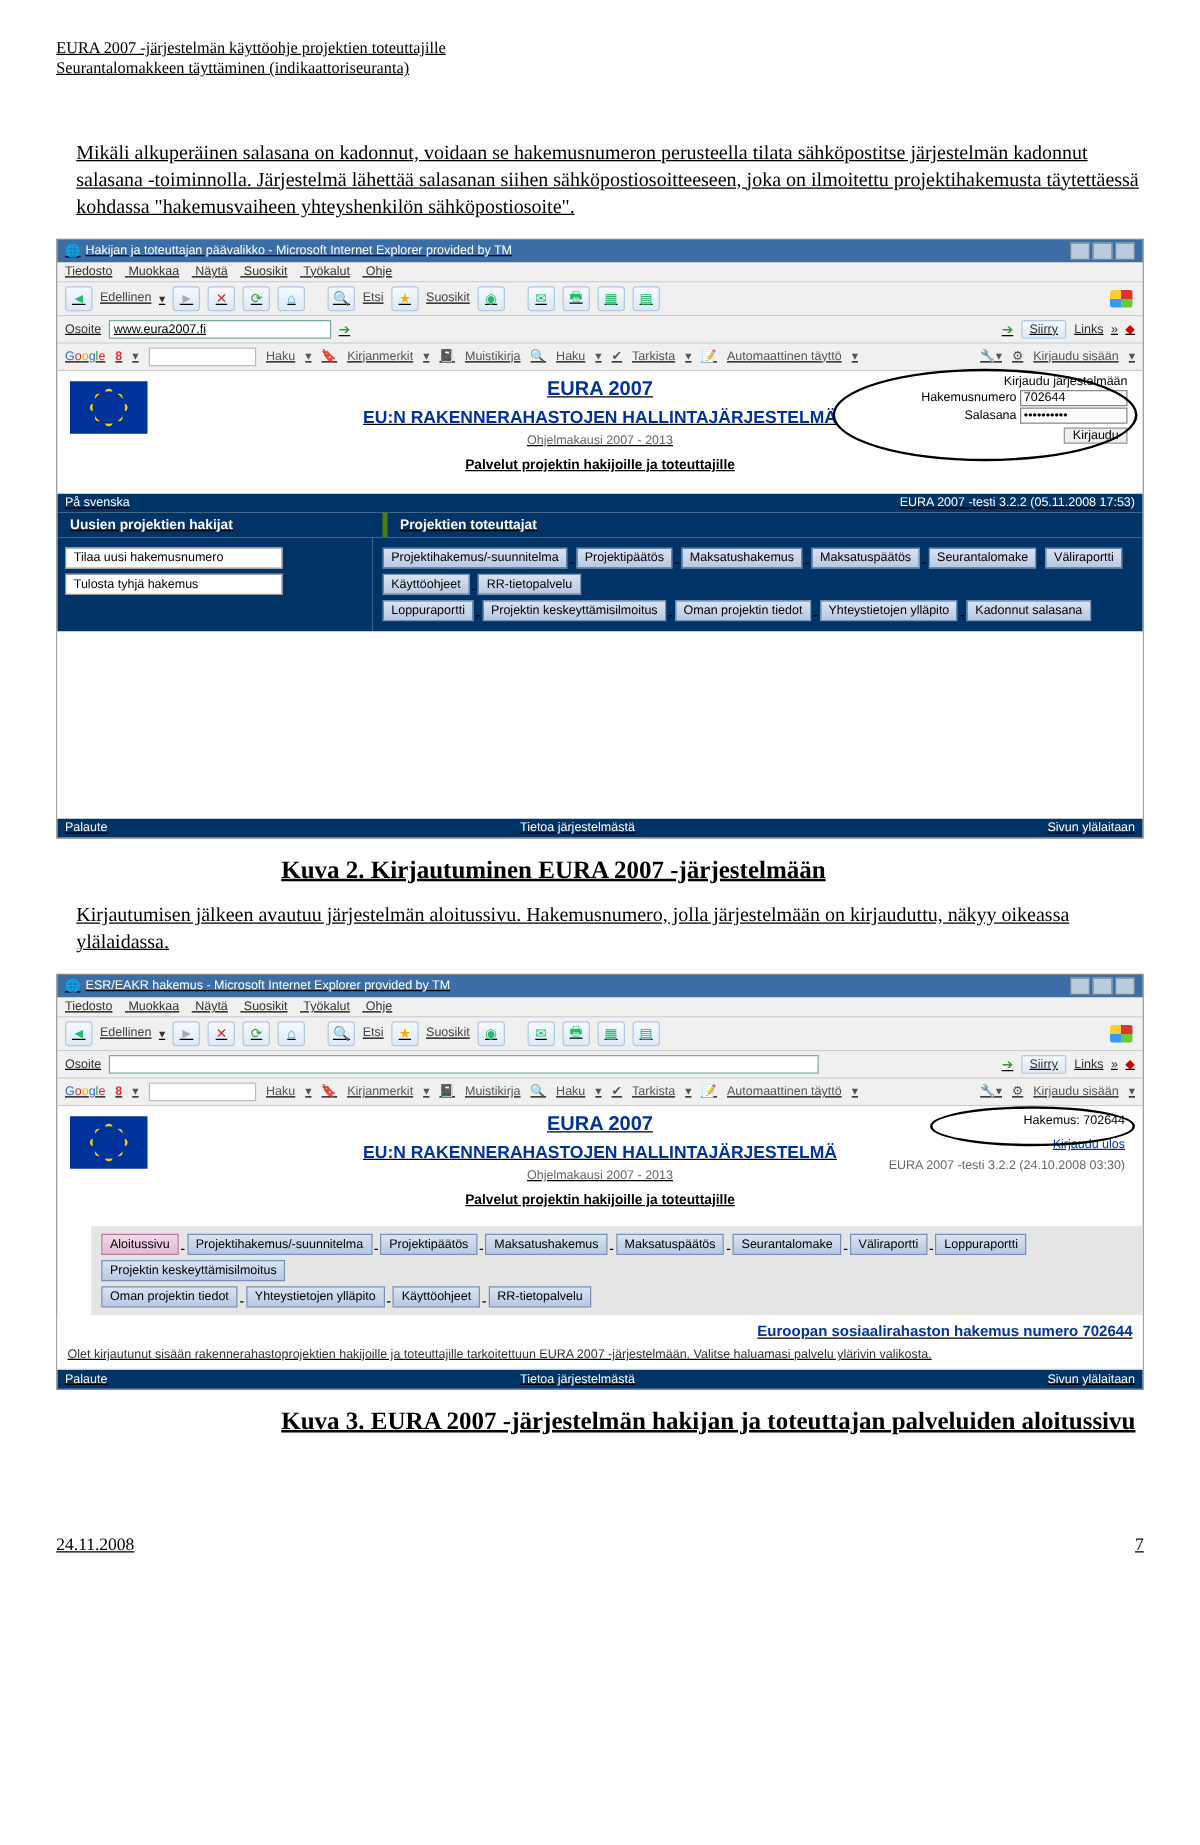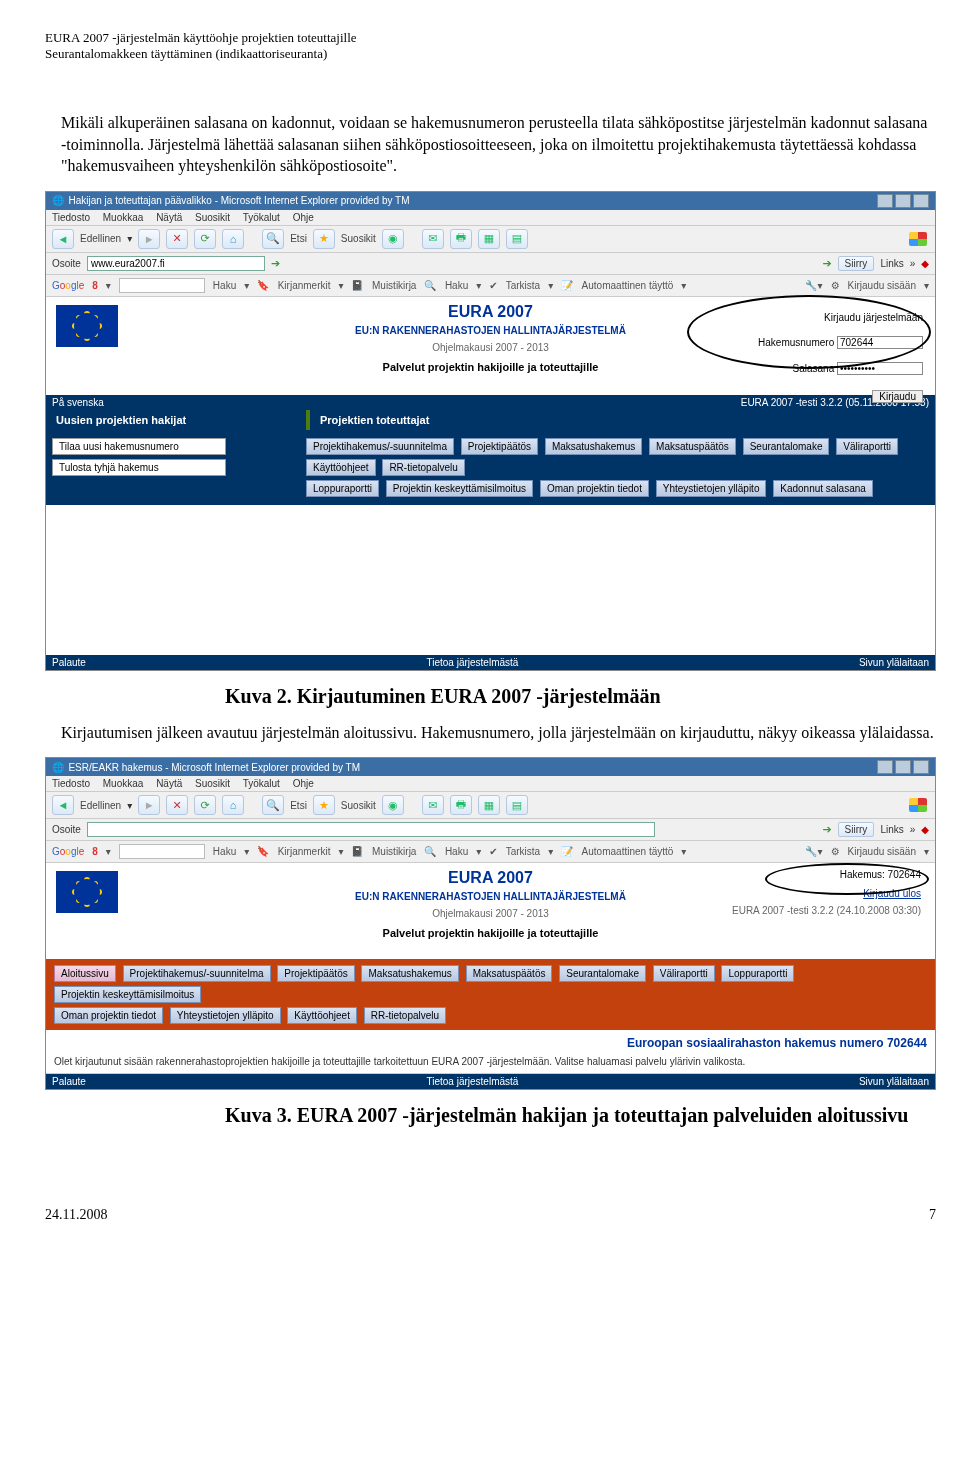--- a/index.html
+++ b/index.html
@@ -5,22 +5,23 @@
   body {
     margin: 0;
     padding: 0;
     font-family: "Times New Roman", Times, serif;
     font-size: 14px;
     color: #000;
     background: #fff;
     width: 960px;
   }
   .page {
-    padding: 30px 24px 20px 45px;
+    padding: 30px 45px 20px 45px;
     box-sizing: border-box;
+    text-decoration: underline;
   }
   .hdr-line { font-size: 13px; }
   .para { font-size: 16px; line-height: 1.35; margin: 10px 0 14px 16px; }
   .caption { font-size: 20px; font-weight: bold; margin: 14px 0 14px 180px; }
   .screenshot {
     border: 1px solid #888;
     background: #eee;
     font-family: Tahoma, Arial, sans-serif;
     font-size: 10px;
     color: #333;
@@ -78,28 +79,28 @@
   }
   .eura-head .euflag::after{
     content:""; width:26px; height:26px; border-radius:50%;
     box-shadow:
       0 -12px 0 -10px #fc0, 0 12px 0 -10px #fc0,
       12px 0 0 -10px #fc0, -12px 0 0 -10px #fc0,
       8px -8px 0 -10px #fc0, -8px -8px 0 -10px #fc0,
       8px 8px 0 -10px #fc0, -8px 8px 0 -10px #fc0;
   }
   .eura-title { color:#003399; font-weight:bold; font-size:16px; font-family: Arial, sans-serif; }
-  .eura-sub { color:#003399; font-weight:bold; font-size:10px; font-family: Arial, sans-serif; margin-top:4px;}
+  .eura-sub { color:#003399; font-weight:bold; font-size:14px; font-family: Arial, sans-serif; margin-top:4px;}
   .eura-sub2 { color:#666; font-size:10px; margin-top:6px;}
   .eura-sub3 { color:#000; font-size:11px; font-weight:bold; margin-top:8px;}
   .loginbox {
     position:absolute; right:12px; top:2px; width:210px; text-align:right;
     font-size:10px; color:#000;
   }
-  .loginbox .row { margin:13px 0;}
+  .loginbox .row { margin:1px 0;}
   .loginbox input { border:1px solid #888; width:80px; font-size:10px; padding:0 2px;}
   .loginbox button { font-size:10px; border:1px solid #999; background:#eee; padding:0 6px; margin-top:2px;}
   .circle-mark {
     position:absolute; border:2px solid #000; border-radius:50%;
     pointer-events:none;
   }
   .darkbar { background:#003366; color:#fff; padding:2px 6px; font-size:10px; display:flex;}
   .darkbar .right { margin-left:auto;}
   .twocolhead { display:flex; background:#003366; color:#fff; }
   .twocolhead > div { padding:4px 10px; font-weight:bold; font-size:11px;}
@@ -118,21 +119,21 @@
     display:inline-block; background:#fff; border:1px solid #999; color:#000;
     font-size:10px; padding:2px 6px; margin:2px 0; width:160px;
   }
   .bigwhite { background:#fff; height:150px; }
   .sfoot { background:#003366; color:#fff; padding:2px 6px; font-size:10px; display:flex;}
   .sfoot .mid { flex:1; text-align:center;}
   .sfoot .r { margin-left:auto;}
   .shot2-right {
     position:absolute; right:14px; top:6px; text-align:right; font-size:10px; color:#000;
   }
-  .tabsrow { background:#c2410c; padding:4px 6px; }
+  .tabsrow { background:#e5e5e5; padding:4px 6px;margin-left:27px; }
   .subhead {
     background:#fff; padding:6px 8px; font-family:Arial,sans-serif;
     border-bottom:1px solid #ccc;
   }
   .subhead .h { color:#003399; font-weight:bold; font-size:12px;text-align:right; }
   .subhead .p { font-size:10px; margin-top:6px; }
   .pagefoot {
     display:flex; justify-content:space-between; font-size:14px; margin-top:80px;
   }
 </style>

